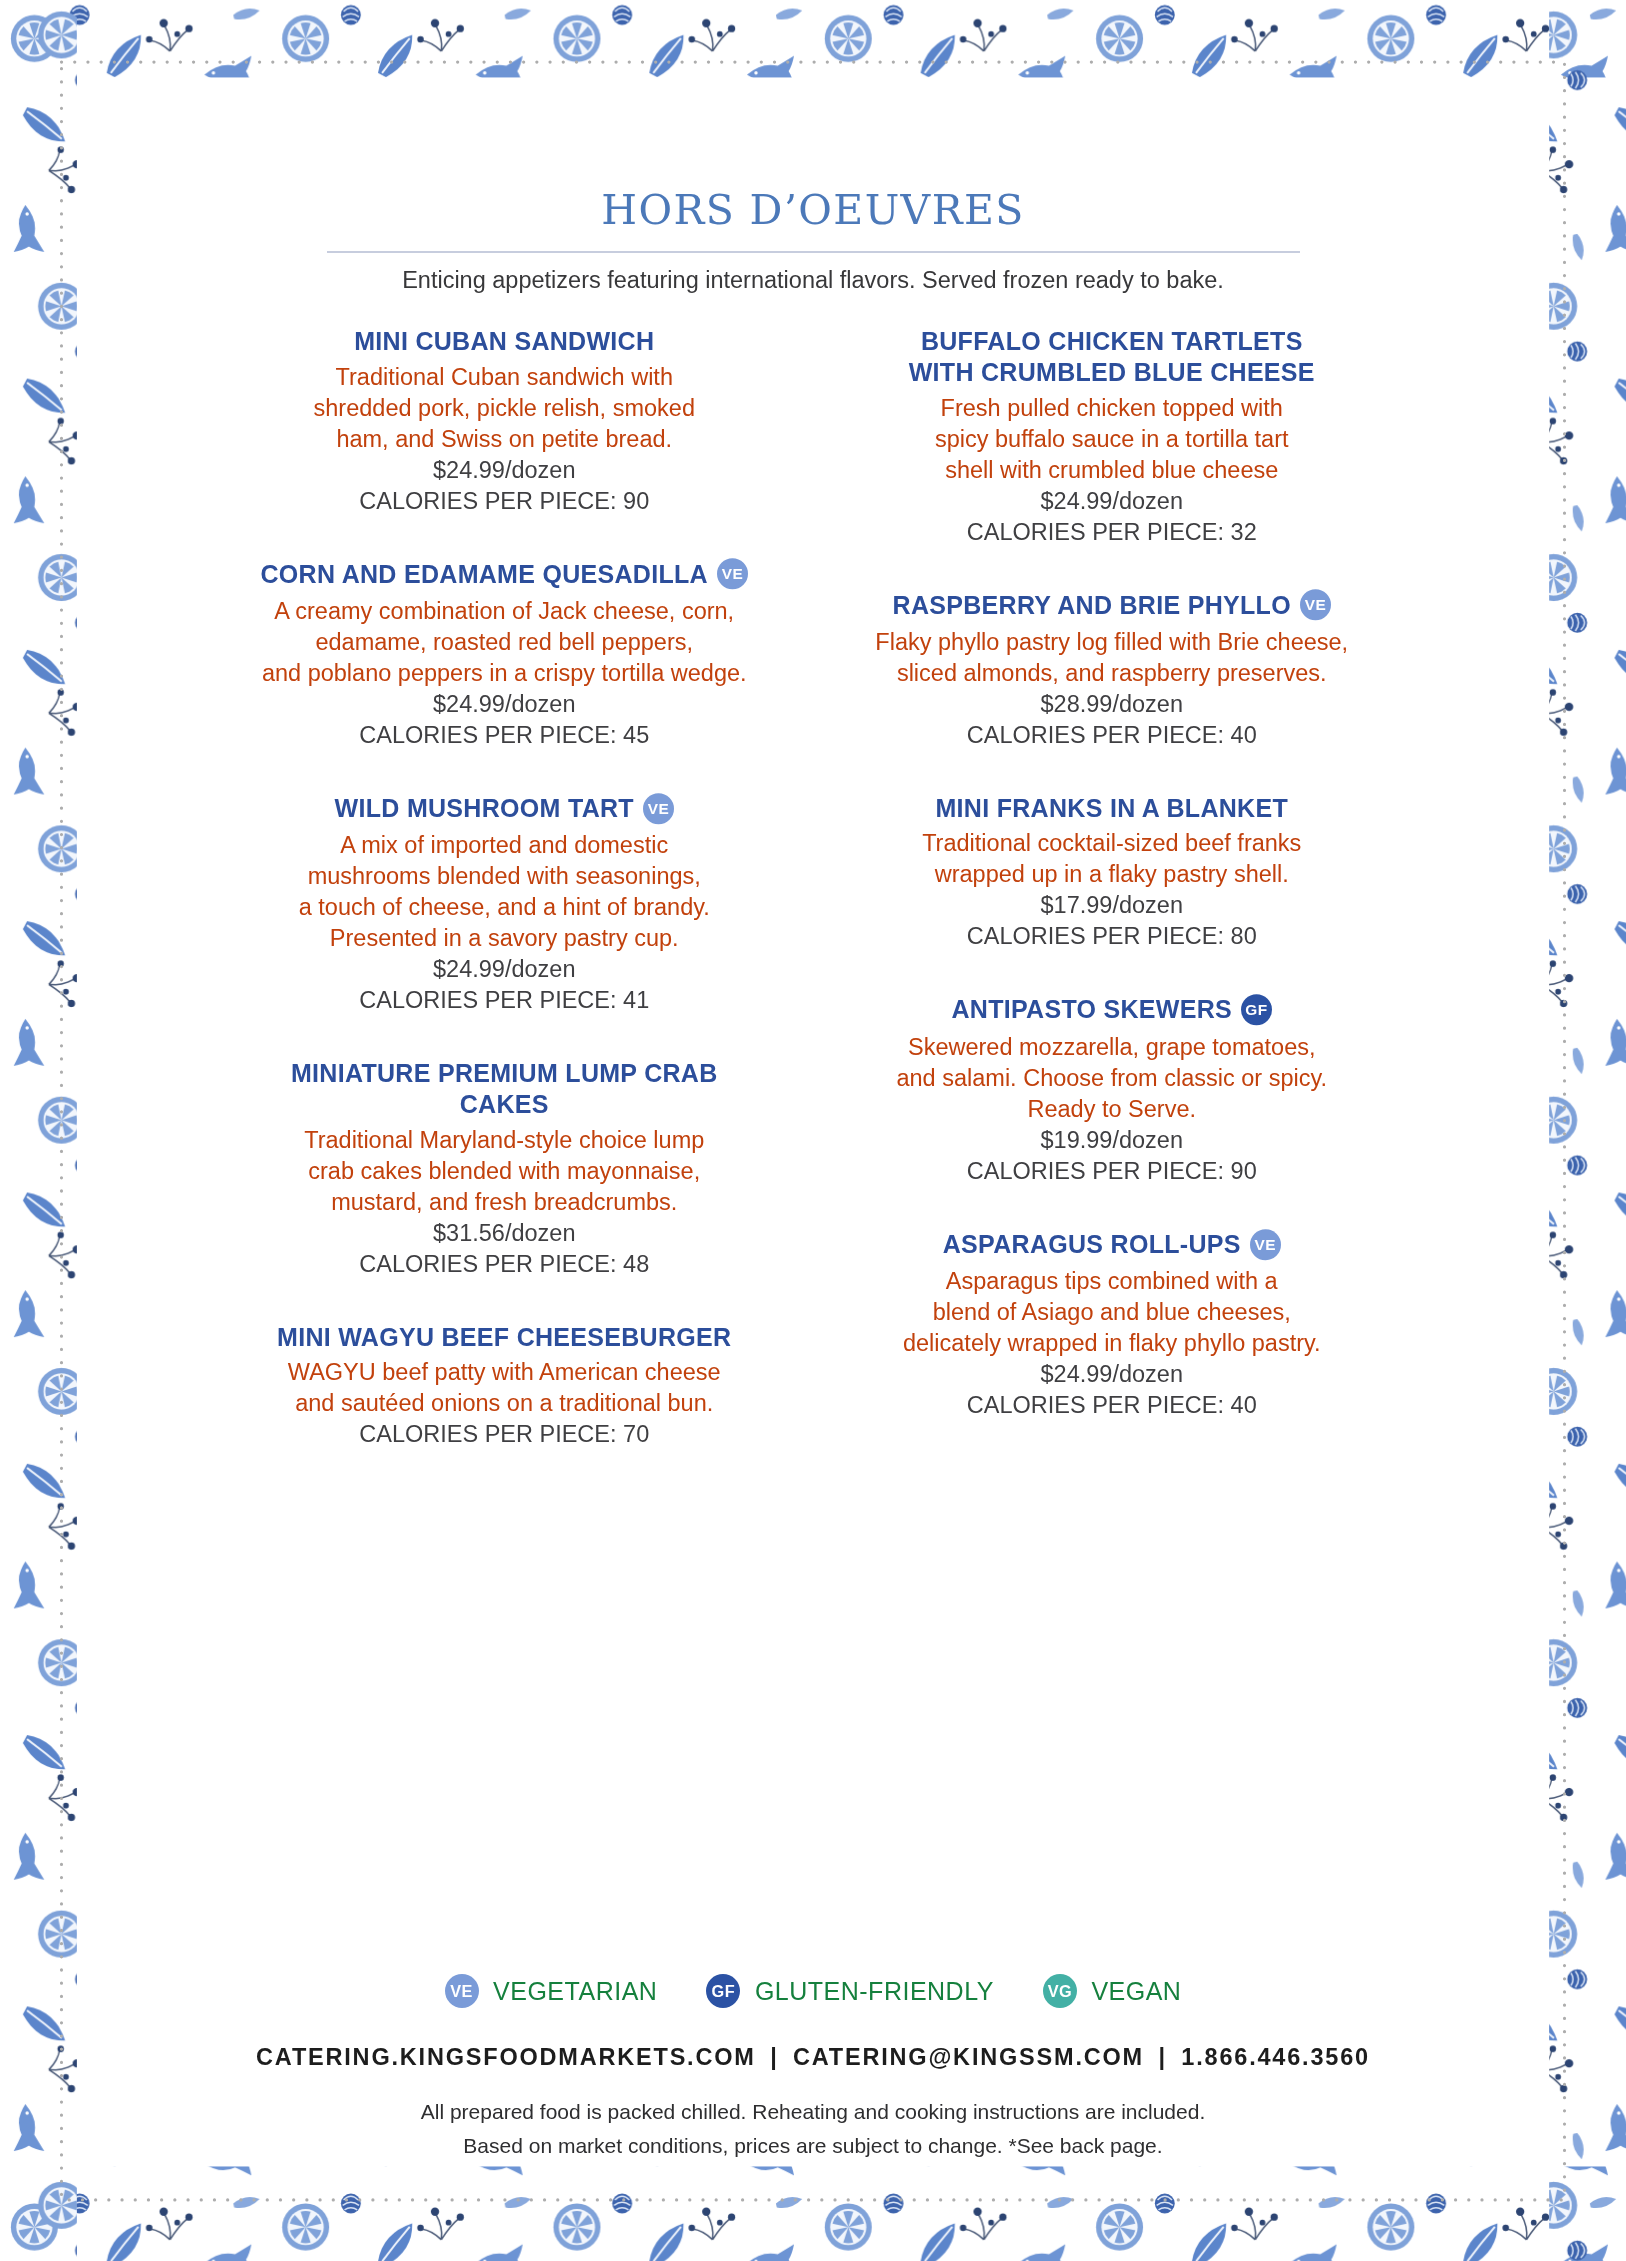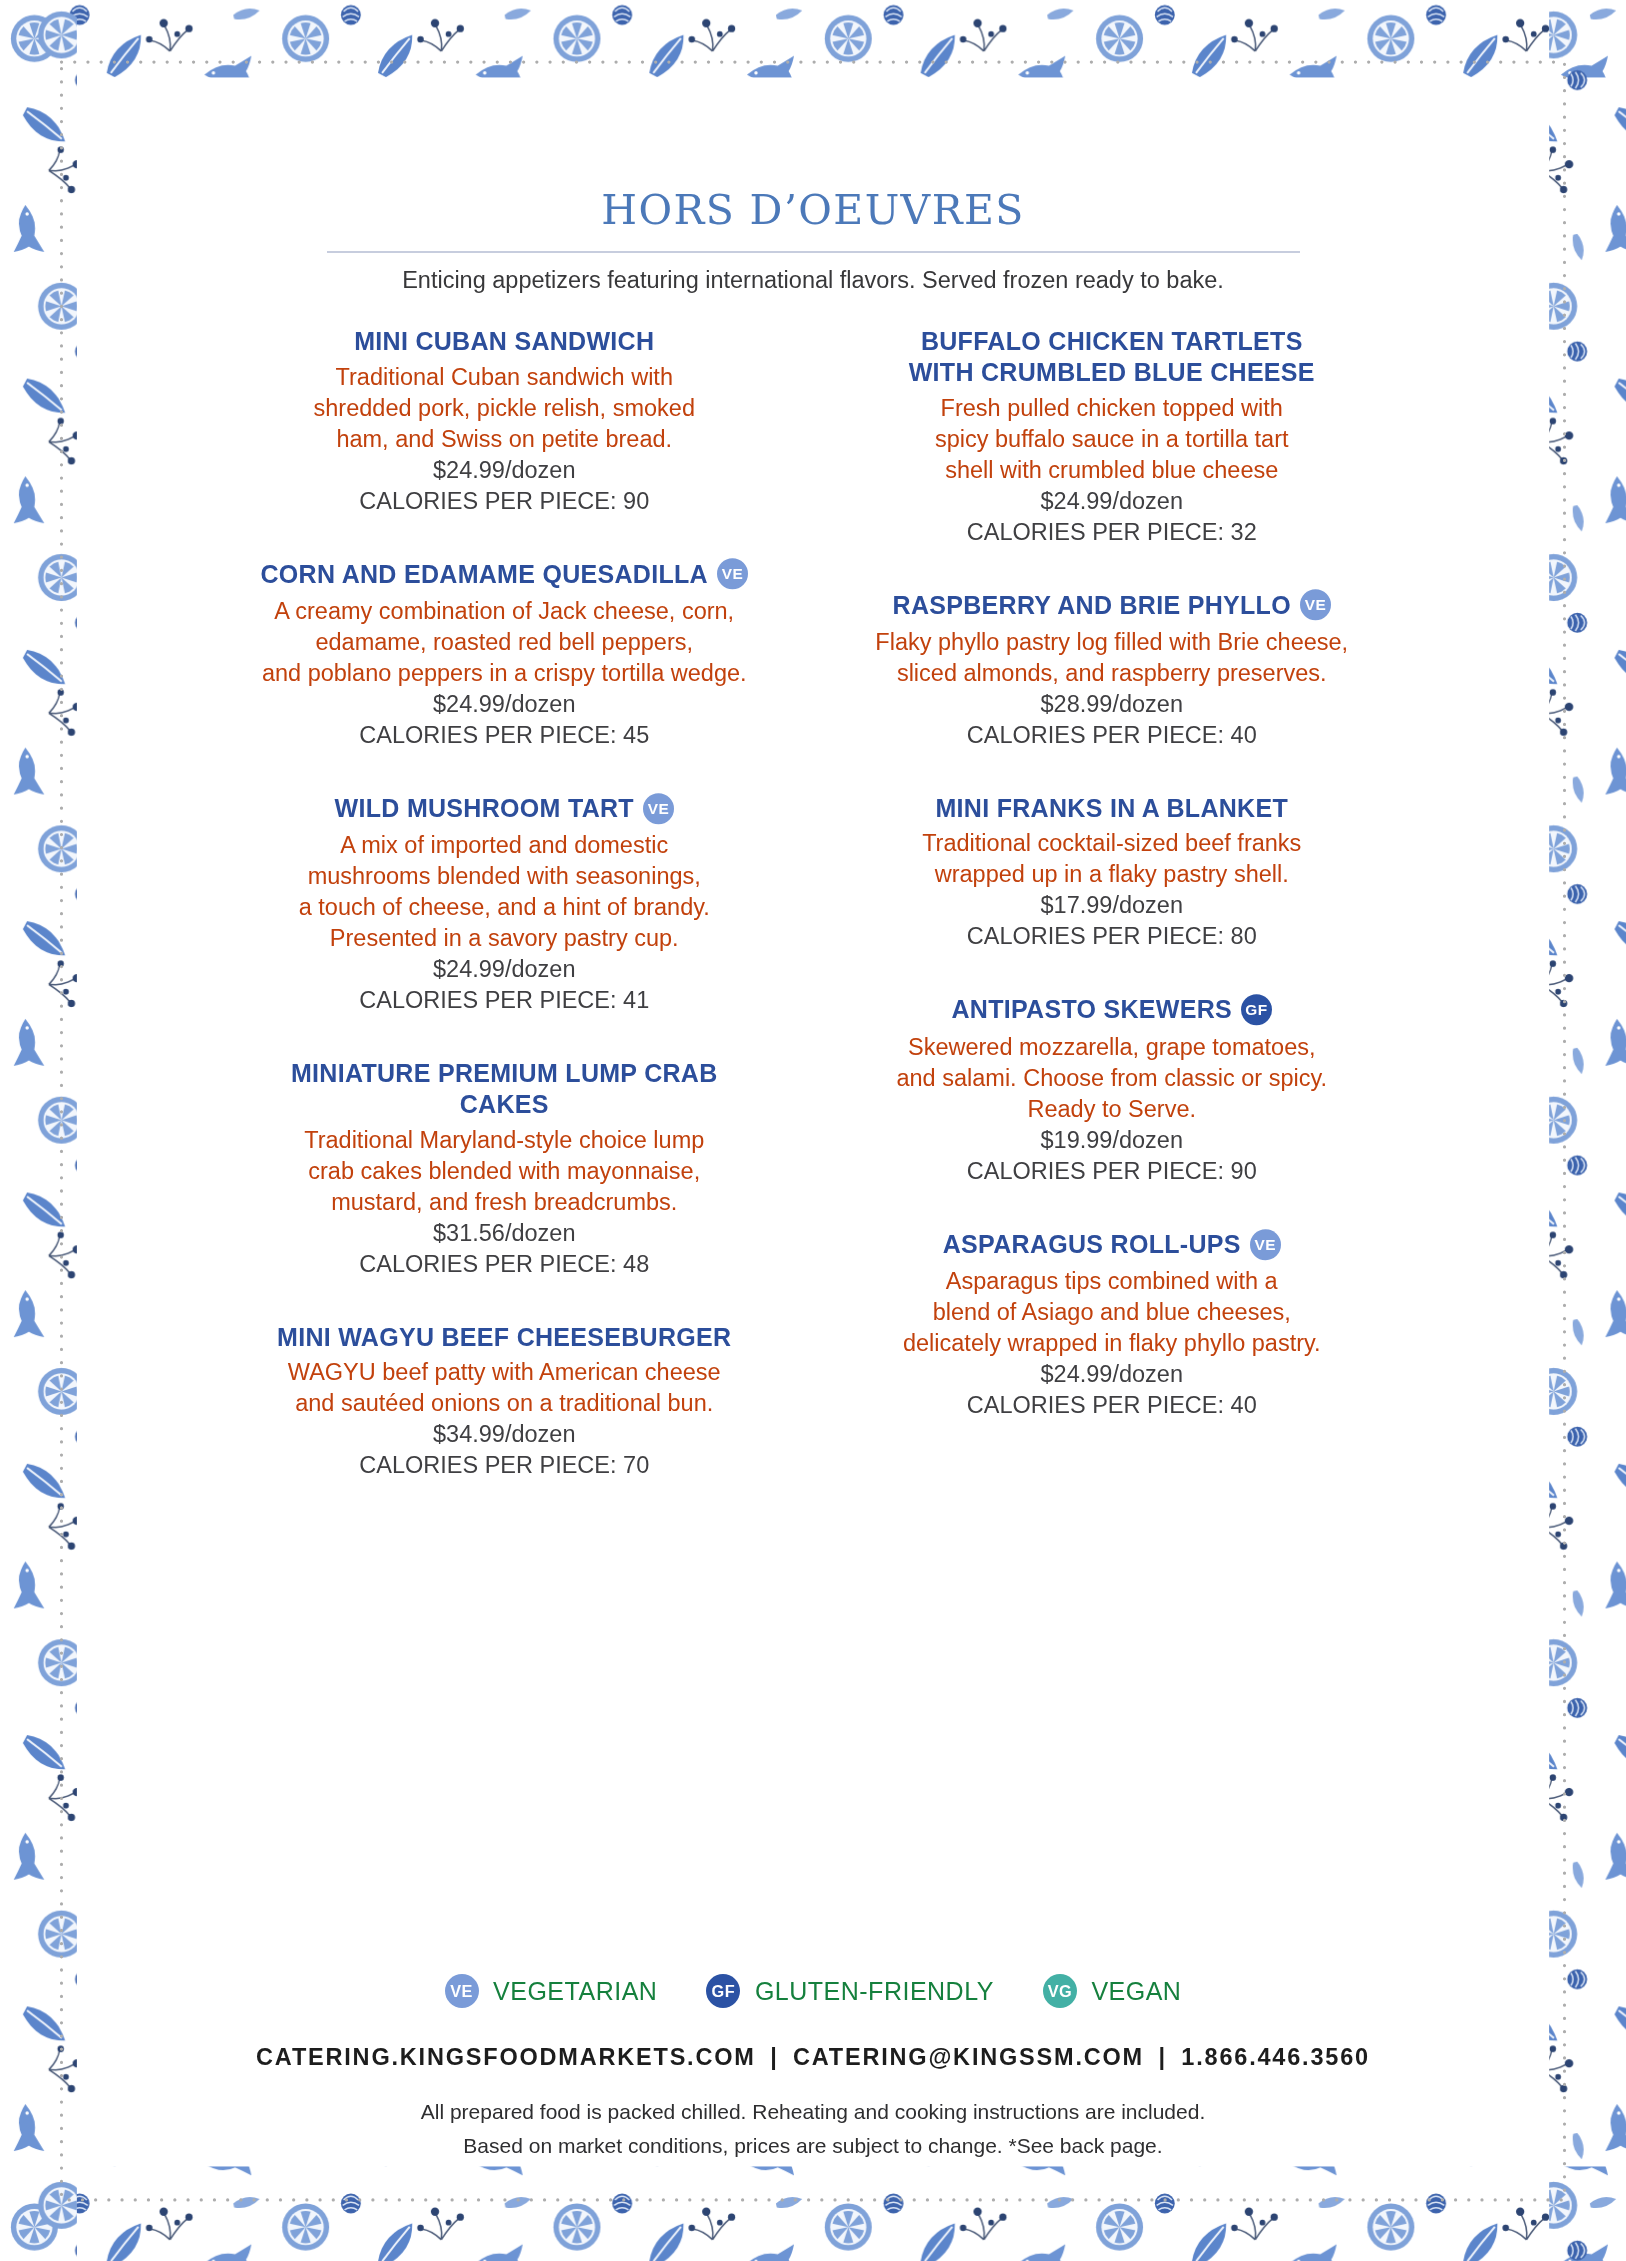--- a/index.html
+++ b/index.html
@@ -151,21 +151,20 @@
           <div class="item-desc">Traditional Maryland-style choice lump
 crab cakes blended with mayonnaise,
 mustard, and fresh breadcrumbs.</div>
           <div class="item-line">$31.56/dozen</div>
           <div class="item-line">CALORIES PER PIECE: 48</div>
         </div>
         <div class="item">
           <div class="item-title"><span>MINI WAGYU BEEF CHEESEBURGER</span></div>
           <div class="item-desc">WAGYU beef patty with American cheese
 and sautéed onions on a traditional bun.</div>
-          <div class="item-line">$34.99/dozen</div>
           <div class="item-line">CALORIES PER PIECE: 70</div>
         </div>
       </div>
     <div class="col" id="col-right">
         <div class="item">
           <div class="item-title"><span>BUFFALO CHICKEN TARTLETS
 WITH CRUMBLED BLUE CHEESE</span></div>
           <div class="item-desc">Fresh pulled chicken topped with
 spicy buffalo sauce in a tortilla tart
 shell with crumbled blue cheese</div>

